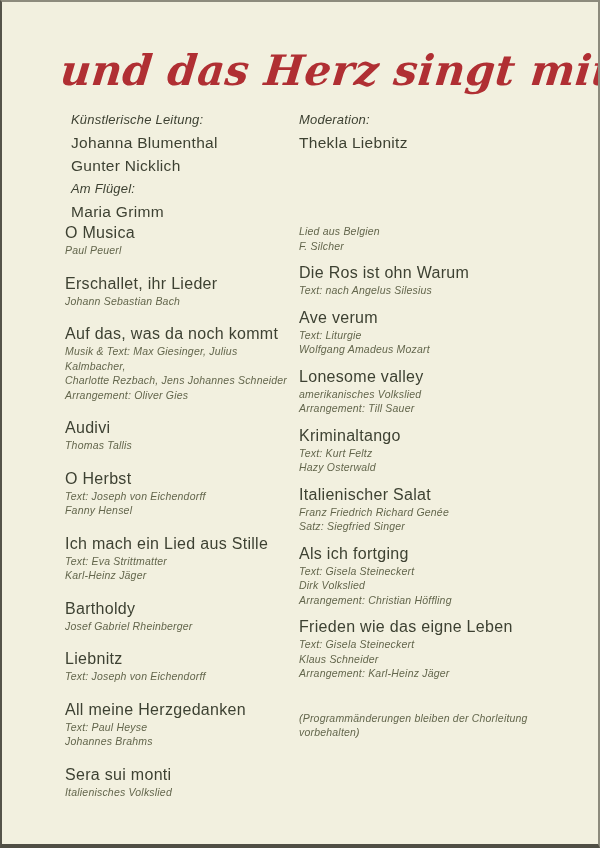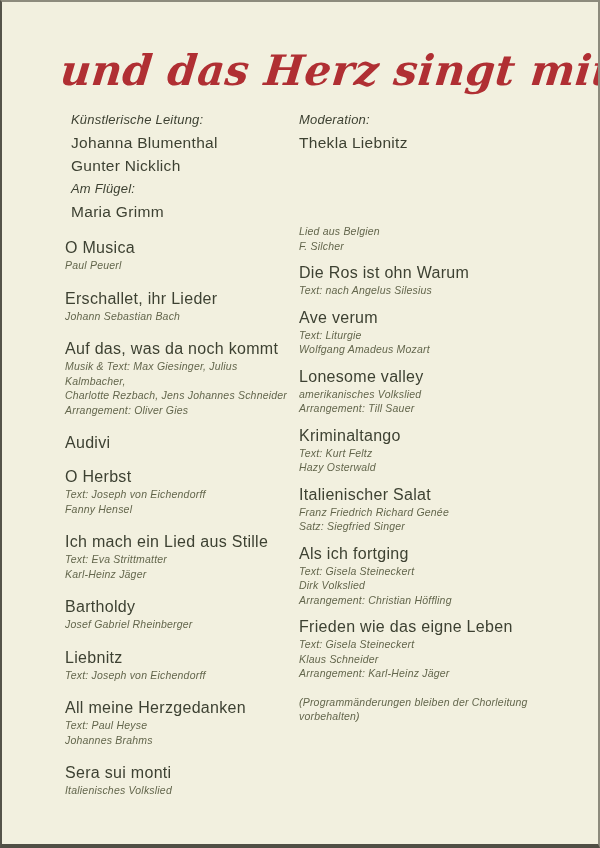--- a/index.html
+++ b/index.html
@@ -56,38 +56,38 @@
     line-height: 23px;
     letter-spacing: 0.3px;
   }
   .col {
     position: absolute;
     top: 222px;
   }
   .col-left  { left: 63px;  width: 230px; }
   .col-right { left: 297px; width: 270px; }
   .entry { margin: 0; }
-  .col-left  .entry { margin-bottom: 17px; margin-top: 15px; }
+  .col-left  .entry { margin-bottom: 17px; }
   .col-right .entry { margin-bottom: 11px; }
   .entry-title {
     font-size: 16px;
     line-height: 17px;
     color: #3d4132;
     letter-spacing: 0.3px;
     margin-bottom: 2px;
   }
   .entry-line {
     font-size: 10.5px;
     font-style: italic;
     color: #63664c;
     line-height: 14.5px;
     letter-spacing: 0.2px;
   }
   .note {
-    margin-top: 14px;
+    margin-top: 30px;
     font-size: 10.5px;
     font-style: italic;
     color: #63664c;
     line-height: 14.5px;
     letter-spacing: 0.2px;
   }
 </style>
 </head>
 <body>
 
@@ -117,20 +117,21 @@
         <div class="entry-line">Johann Sebastian Bach</div>
       </div>
       <div class="entry">
         <div class="entry-title">Auf das, was da noch kommt</div>
         <div class="entry-line">Musik &amp; Text: Max Giesinger, Julius Kalmbacher,</div>
         <div class="entry-line">Charlotte Rezbach, Jens Johannes Schneider</div>
         <div class="entry-line">Arrangement: Oliver Gies</div>
       </div>
       <div class="entry">
         <div class="entry-title">Audivi</div>
+        <div class="entry-line">Thomas Tallis</div>
       </div>
       <div class="entry">
         <div class="entry-title">O Herbst</div>
         <div class="entry-line">Text: Joseph von Eichendorff</div>
         <div class="entry-line">Fanny Hensel</div>
       </div>
       <div class="entry">
         <div class="entry-title">Ich mach ein Lied aus Stille</div>
         <div class="entry-line">Text: Eva Strittmatter</div>
         <div class="entry-line">Karl-Heinz Jäger</div>

